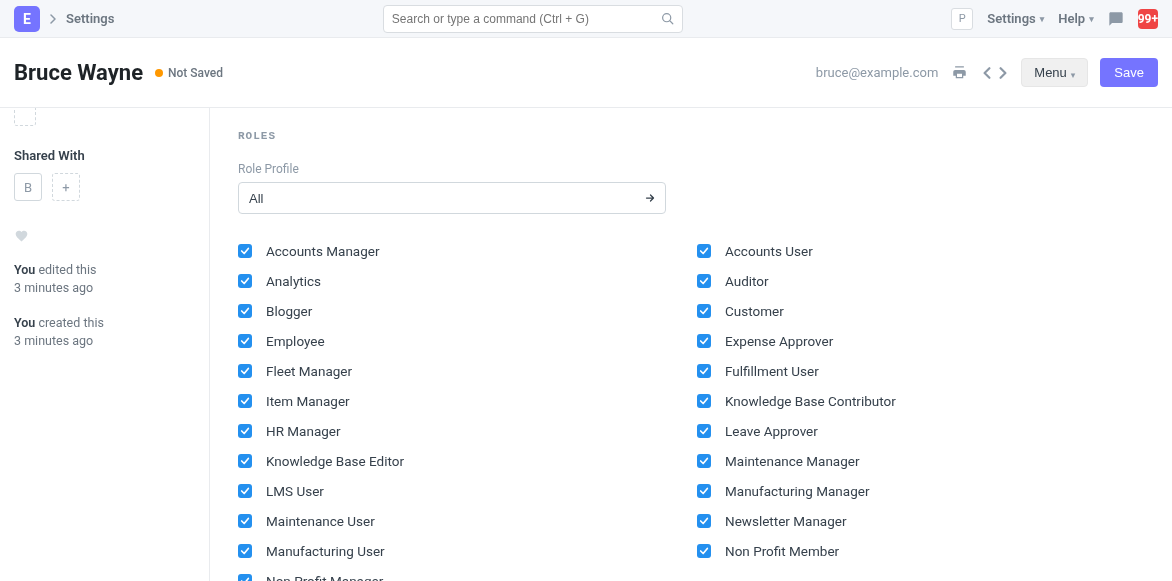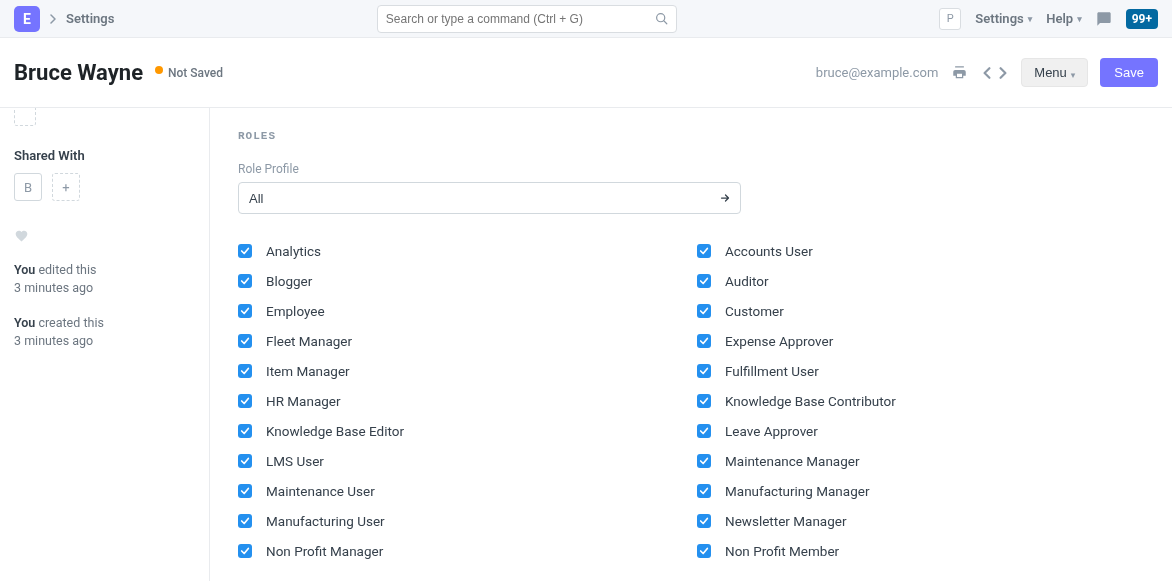--- a/index.html
+++ b/index.html
@@ -13,27 +13,27 @@
     .breadcrumb { color: #6c7680; font-weight: 600; font-size: 13px; }
     .nav-center { flex: 0 0 auto; }
     .search-wrap { width: 300px; height: 28px; border: 1px solid #d9dde1; border-radius: 4px; background: #fff; display: flex; align-items: center; padding: 0 8px; gap: 12px; }
     .search-wrap input { flex: 1; border: none; outline: none; font-size: 12px; color: #8d99a6; background: transparent; }
     .search-icon { color: #8d99a6; }
     .nav-right { display: flex; align-items: center; gap: 14px; }
     .kbd-p { width: 22px; height: 22px; border: 1px solid #d9dde1; border-radius: 3px; display: flex; align-items: center; justify-content: center; font-size: 11px; color: #8d99a6; background: #fff; }
     .nav-link { color: #6c7680; font-weight: 600; font-size: 13px; display: flex; align-items: center; gap: 4px; cursor: pointer; }
     .caret-down { font-size: 9px; color: #8d99a6; }
     .bell-icon { color: #8d99a6; font-size: 15px; }
-    .badge-99 { background: #0369a1; color: #fff; border-radius: 4px; padding: 3px 6px; font-weight: 700; font-size: 12px; }
+    .badge-99 { background: #ef4444; color: #fff; border-radius: 4px; padding: 3px 0; font-weight: 700; font-size: 12px; }
 
     
     .page-header { height: 70px; display: flex; align-items: center; justify-content: space-between; padding: 0 14px; border-bottom: 1px solid #e9ebee; }
     .ph-left { display: flex; align-items: center; gap: 12px; }
     .page-title { font-size: 22px; font-weight: 700; color: #1e2327; }
-    .status-pill { display: flex; align-items: flex-start; gap: 5px; font-size: 12px; color: #6c7680; font-weight: 500; }
+    .status-pill { display: flex; align-items: center; gap: 5px; font-size: 12px; color: #6c7680; font-weight: 500; }
     .status-dot { width: 8px; height: 8px; border-radius: 50%; background: #ff9800; display: inline-block; }
     .ph-right { display: flex; align-items: center; gap: 12px; }
     .email-text { color: #8d99a6; font-size: 13px; }
     .icon-btn { color: #8d99a6; cursor: pointer; font-size: 14px; padding: 2px 2px; }
     .nav-arrows { display: flex; gap: 4px; align-items: center; }
     .menu-btn { background: #f0f0f0; border: 1px solid #e6e6e6; border-radius: 4px; padding: 6px 12px; font-size: 13px; color: #36414c; display: flex; align-items: flex-end; gap: 4px; cursor: pointer; }
     .save-btn { background: #7574ff; border: none; border-radius: 4px; padding: 7px 14px; font-size: 13px; color: #fff; font-weight: 500; cursor: pointer; }
 
     
     .body-wrap { display: flex; height: calc(581px - 38px - 70px); }
@@ -44,21 +44,21 @@
     .side-heading { font-weight: 600; font-size: 13px; color: #36414c; margin-top: 22px; margin-bottom: 10px; }
     .share-row { display: flex; gap: 10px; }
     .avatar-box { width: 28px; height: 28px; border: 1px solid #d1d8dd; border-radius: 3px; display: flex; align-items: center; justify-content: center; font-size: 13px; color: #8d99a6; background: #fff; }
     .avatar-box.dashed { border-style: dashed; }
     .heart { color: #d1d8dd; font-size: 15px; margin-top: 28px; }
     .timeline-item { margin-top: 18px; font-size: 12.5px; color: #6c7680; line-height: 1.4; }
     .timeline-item strong { color: #36414c; font-weight: 600; }
 
     .section-heading { font-size: 11px; letter-spacing: 1px; color: #8d99a6; font-weight: 600; margin-bottom: 20px; font-family: Liberation Mono, monospace; }
     .field-label { font-size: 12px; color: #8d99a6; margin-bottom: 6px; }
-    .select-wrap { position: relative; width: 503px; margin-bottom: 22px; }
+    .select-wrap { position: relative; width: 428px; margin-bottom: 22px; }
     .select-input { width: 100%; height: 32px; border: 1px solid #d1d8dd; border-radius: 4px; padding: 0 32px 0 10px; font-size: 13px; color: #36414c; background: #fff; }
     .select-arrow { position: absolute; right: 10px; top: 50%; transform: translateY(-50%); color: #36414c; font-size: 13px; }
 
     .roles-grid { display: flex; gap: 12px; }
     .roles-col { flex: 1; display: flex; flex-direction: column; gap: 0; }
     .role-row { display: flex; align-items: center; gap: 14px; height: 30px; }
     .chk { width: 14px; height: 14px; border-radius: 3px; background: #2490ef; display: inline-flex; align-items: center; justify-content: center; flex-shrink: 0; }
     .chk svg { width: 10px; height: 10px; }
     .role-label { font-size: 13.5px; color: #36414c; }
 
@@ -180,20 +180,28 @@
     </div>
 
     <div class="roles-grid">
       <div class="roles-col" id="roles-left">
           <div class="role-row">
             <span class="chk">
               <svg viewBox="0 0 12 12">
                 <path d="M2 6 L5 9 L10 3" stroke="#fff" stroke-width="2" fill="none" stroke-linecap="round" stroke-linejoin="round"></path>
               </svg>
             </span>
+            <span class="role-label">Accounts Manager</span>
+          </div>
+          <div class="role-row">
+            <span class="chk">
+              <svg viewBox="0 0 12 12">
+                <path d="M2 6 L5 9 L10 3" stroke="#fff" stroke-width="2" fill="none" stroke-linecap="round" stroke-linejoin="round"></path>
+              </svg>
+            </span>
             <span class="role-label">Analytics</span>
           </div>
           <div class="role-row">
             <span class="chk">
               <svg viewBox="0 0 12 12">
                 <path d="M2 6 L5 9 L10 3" stroke="#fff" stroke-width="2" fill="none" stroke-linecap="round" stroke-linejoin="round"></path>
               </svg>
             </span>
             <span class="role-label">Blogger</span>
           </div>

